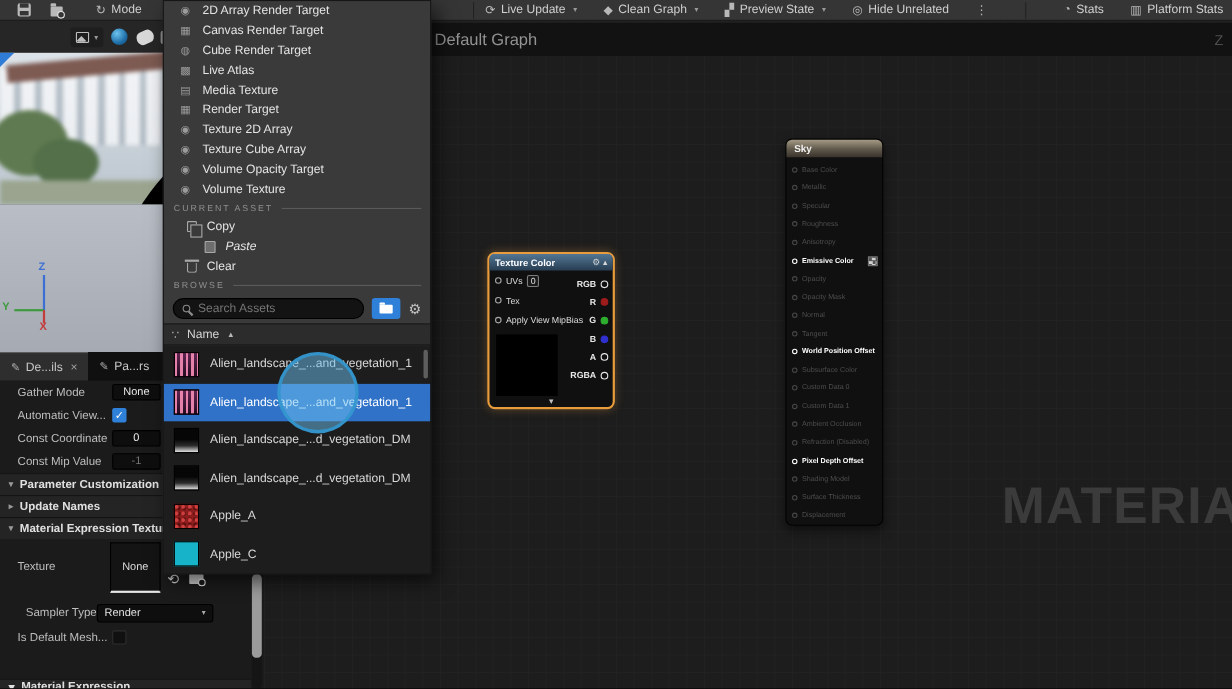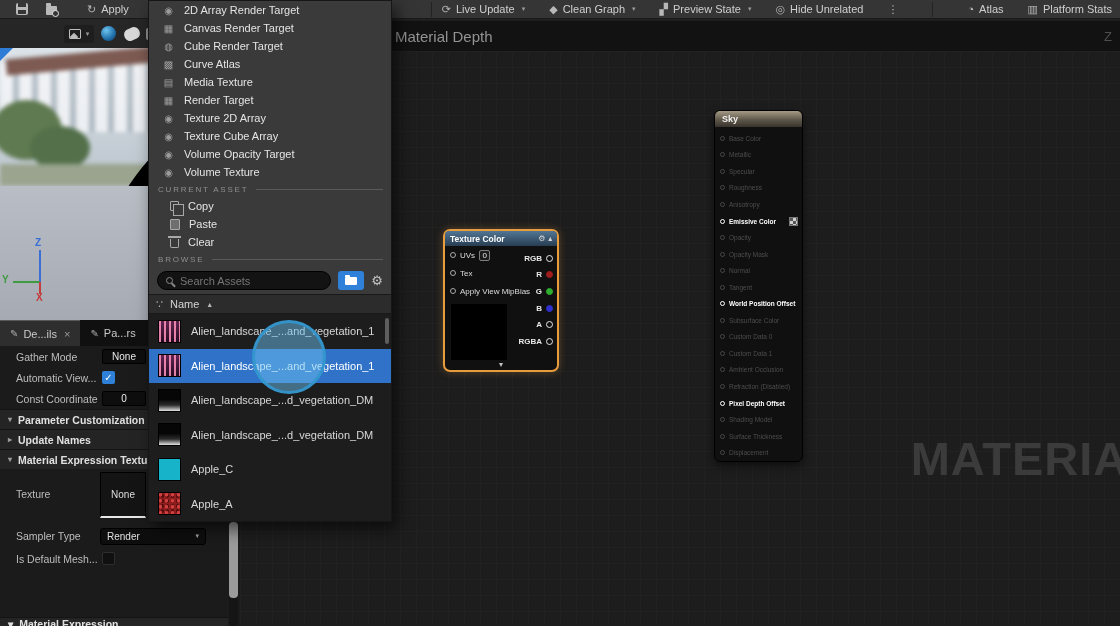--- a/index.html
+++ b/index.html
@@ -50,21 +50,21 @@
   .pin-c { width:6px; height:6px; border:1.2px solid #a8a8a8; border-radius:50%; flex:none; }
   .ts-valbox { min-width:11px; height:11px; background:#1a1a1a; border:1px solid #7e7e7e;
     border-radius:2px; font-size:8px; color:#e8e8e8; display:flex; align-items:center; justify-content:center; padding:0 2px; }
   .ts-outs { position:absolute; right:4px; top:19px; }
   .ts-out { display:flex; align-items:center; justify-content:flex-end; gap:4px; height:16.6px; font-size:8px; font-weight:bold; color:#e8e8e8; }
   .ts-out-c { width:7px; height:7px; border-radius:50%; border:1.5px solid var(--pin,#e8e8e8); }
   .ts-out[data-filled="true"] .ts-out-c { background:var(--pin); }
   .ts-preview { position:absolute; left:6px; top:73px; width:56px; height:56px; background:#000; }
   .ts-expand { position:absolute; left:0; right:0; bottom:1px; text-align:center; font-size:8px; color:#c0c0c0; }
   
-  .sky-node { position:absolute; left:714px; top:110px; width:89px; height:352px;
+  .sky-node { position:absolute; left:714px; top:126px; width:89px; height:352px;
     background:rgba(16,16,16,.95); border:1px solid #000; border-radius:6px; z-index:1;
     box-shadow:0 4px 10px rgba(0,0,0,.5); }
   .sky-header { height:16px; background:linear-gradient(180deg,#a59a85,#5e574a 55%,#38332c);
     border-radius:5px 5px 0 0; color:#f2f2f2; font-size:9px; font-weight:bold;
     display:flex; align-items:center; padding:0 7px; }
   .sky-pins { padding-top:3px; }
   .sky-pin { display:flex; align-items:center; gap:4px; height:16.55px; padding:0 4px 0 5px; font-size:6.5px; color:#4d4d4d; }
   .sky-pin .pin-c { width:5px; height:5px; border-color:#474747; }
   .sky-pin[data-active="true"] { color:#fff; font-weight:bold; }
   .sky-pin[data-active="true"] .pin-c { border-color:#fff; }
@@ -134,21 +134,21 @@
     display:flex; align-items:center; justify-content:center; }
   .combo { height:17px; background:#0e0e0e; border:1px solid #000; border-radius:3px;
     display:flex; align-items:center; justify-content:space-between; padding:0 6px; font-size:10px; color:#e0e0e0; }
   .combo .chev { font-size:7px; color:#aaa; }
   .tex-combo { position:absolute; left:152px; top:2px; width:54px; }
   .tex-icons { position:absolute; left:152px; top:26px; display:flex; gap:9px; align-items:center; color:#cfcfcf; font-size:13px; }
   .i-folder2 { width:13px; height:9px; background:#cfcfcf; border-radius:1px; position:relative; display:inline-block; }
   .i-folder2:before { content:""; position:absolute; left:0; top:-3px; width:6px; height:3px; background:#cfcfcf; border-radius:1px 1px 0 0; }
   .i-folder2:after { content:""; position:absolute; right:-2px; bottom:-2px; width:5px; height:5px;
     border:1.5px solid #efefef; border-radius:50%; background:#1b1b1b; }
-  .samp-row { display:flex; align-items:center; height:24px; padding-left:16px; margin-top:2px; font-size:10.5px; color:#bdbdbd; }
+  .samp-row { display:flex; align-items:center; height:24px; padding-left:4px; margin-top:2px; font-size:10.5px; color:#bdbdbd;text-align:right; }
   .samp-row .plabel { width:84px; }
   .samp-combo { width:106px; }
   .partial-sect { position:absolute; left:0; bottom:0; width:228px; height:9px; overflow:hidden;
     background:#242424; border-top:1px solid #141414; display:flex; gap:6px; padding-left:8px;
     font-size:10.5px; font-weight:bold; color:#e0e0e0; }
   .dscroll-track { position:absolute; right:2px; top:28px; width:9px; height:278px; background:#151515; border-radius:4px; }
   .dscroll-thumb { position:absolute; right:2px; top:202px; width:9px; height:76px; background:#9b9b9b; border-radius:4px; }
   
   .dropdown { position:absolute; left:148px; top:0; width:244px; height:522px;
     background:#3a3a3a; border:1px solid #161616; box-shadow:5px 7px 16px rgba(0,0,0,.6);
@@ -198,32 +198,32 @@
 </head>
 <body>
 
 <div class="screen">
 
   <div class="graph">
     <div class="watermark">MATERIAL</div>
   </div>
 
   <div class="mg-header">
-    <span class="mg-title">Material Depth</span>
+    <span class="mg-title">Default Graph</span>
     <span class="mg-z">Z</span>
   </div>
 
   <div class="top-toolbar">
     <div class="tb-group" style="gap:18px; padding-left:16px;">
       <span class="i-save"></span>
       <span class="i-browse"></span>
     </div>
     <div class="tb-btn" style="margin-left:30px;">
       <span class="tb-ico">↻</span>
-      <span>Apply</span>
+      <span>Mode</span>
     </div>
     <div class="tb-sep" style="margin-left:auto;"></div>
     <div class="tb-group" style="gap:24px; padding-right:8px;">
       <div class="tb-btn">
         <span class="tb-ico">⟳</span>
         <span>Live Update</span>
         <span class="tb-chev">▾</span>
       </div>
       <div class="tb-btn">
         <span class="tb-ico">◆</span>
@@ -238,21 +238,21 @@
       <div class="tb-btn">
         <span class="tb-ico">◎</span>
         <span>Hide Unrelated</span>
       </div>
       <div class="tb-btn">
         <span class="tb-ico">⋮</span>
       </div>
       <div class="tb-sep"></div>
       <div class="tb-btn">
         <span class="tb-ico">◔</span>
-        <span>Atlas</span>
+        <span>Stats</span>
       </div>
       <div class="tb-btn">
         <span class="tb-ico">▥</span>
         <span>Platform Stats</span>
       </div>
     </div>
   </div>
 
   <div class="ts-node">
     <div class="ts-header">
@@ -487,20 +487,24 @@
       <span class="vbox">None</span>
     </div>
     <div class="prow">
       <span class="plabel">Automatic View...</span>
       <span class="checkbox">✓</span>
     </div>
     <div class="prow">
       <span class="plabel">Const Coordinate</span>
       <span class="vbox">0</span>
     </div>
+    <div class="prow">
+      <span class="plabel">Const Mip Value</span>
+      <span class="vbox dim">-1</span>
+    </div>
     <div class="sect">
       <span class="disc">▾</span>
       <span>Parameter Customization</span>
     </div>
     <div class="sect">
       <span class="disc">▸</span>
       <span>Update Names</span>
     </div>
     <div class="sect">
       <span class="disc">▾</span>
@@ -550,21 +554,21 @@
         <span>Canvas Render Target</span>
       </div>
 
       <div class="menu-item">
         <span class="mi-icon">◍</span>
         <span>Cube Render Target</span>
       </div>
 
       <div class="menu-item">
         <span class="mi-icon">▩</span>
-        <span>Curve Atlas</span>
+        <span>Live Atlas</span>
       </div>
 
       <div class="menu-item">
         <span class="mi-icon">▤</span>
         <span>Media Texture</span>
       </div>
 
       <div class="menu-item">
         <span class="mi-icon">▦</span>
         <span>Render Target</span>
@@ -591,21 +595,21 @@
       </div>
 
     <div class="menu-sect">
       <span>CURRENT ASSET</span>
         <span class="line"></span>
     </div>
     <div class="menu-item" style="padding-left:21px;">
       <span class="i-copy"></span>
       <span>Copy</span>
     </div>
-    <div class="menu-item" style="padding-left:21px;">
+    <div class="menu-item" style="padding-left:37px;font-style:italic;">
       <span class="i-paste"></span>
       <span>Paste</span>
     </div>
     <div class="menu-item" style="padding-left:21px;">
       <span class="i-trash"></span>
       <span>Clear</span>
     </div>
     <div class="menu-sect">
       <span>BROWSE</span>
         <span class="line"></span>
@@ -641,29 +645,29 @@
           <span class="thumb" data-thumb="dm"></span>
           <span>Alien_landscape_...d_vegetation_DM</span>
         </div>
 
         <div class="asset-row" data-selected="false">
           <span class="thumb" data-thumb="dm"></span>
           <span>Alien_landscape_...d_vegetation_DM</span>
         </div>
 
         <div class="asset-row" data-selected="false">
+          <span class="thumb" data-thumb="red"></span>
+          <span>Apple_A</span>
+        </div>
+
+        <div class="asset-row" data-selected="false">
           <span class="thumb" data-thumb="cyan"></span>
           <span>Apple_C</span>
         </div>
 
-        <div class="asset-row" data-selected="false">
-          <span class="thumb" data-thumb="red"></span>
-          <span>Apple_A</span>
-        </div>
-
 
       <div class="list-scroll"></div>
     </div>
   </div>
 
   <div class="click-circle"></div>
 
 </div>
 
 </body></html>

